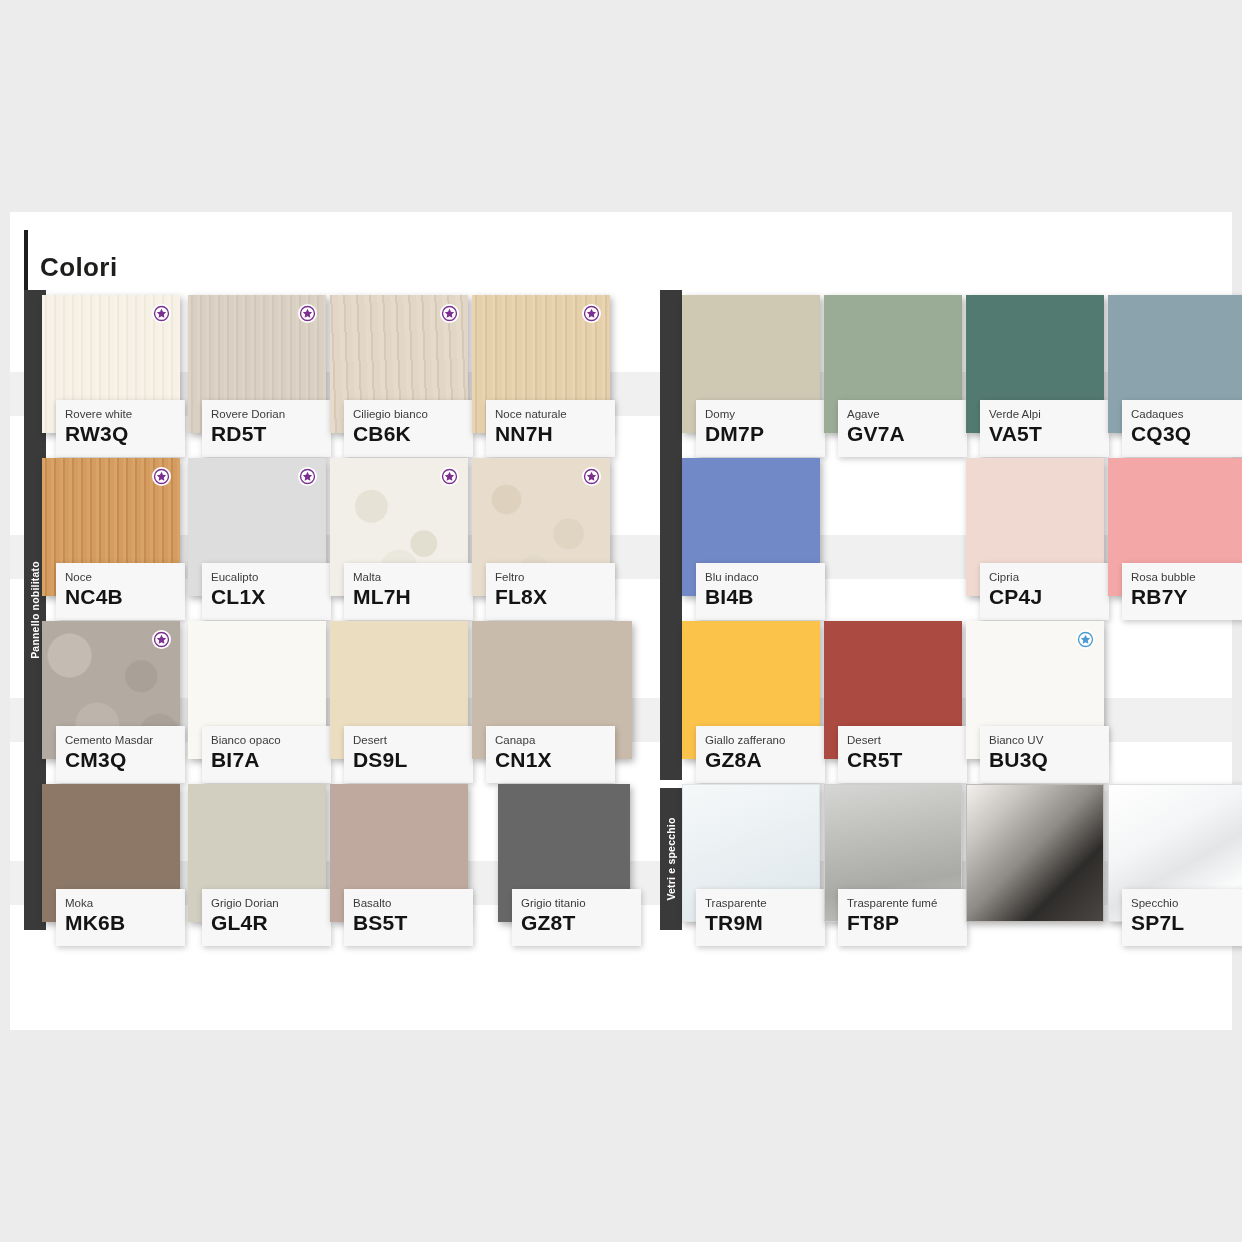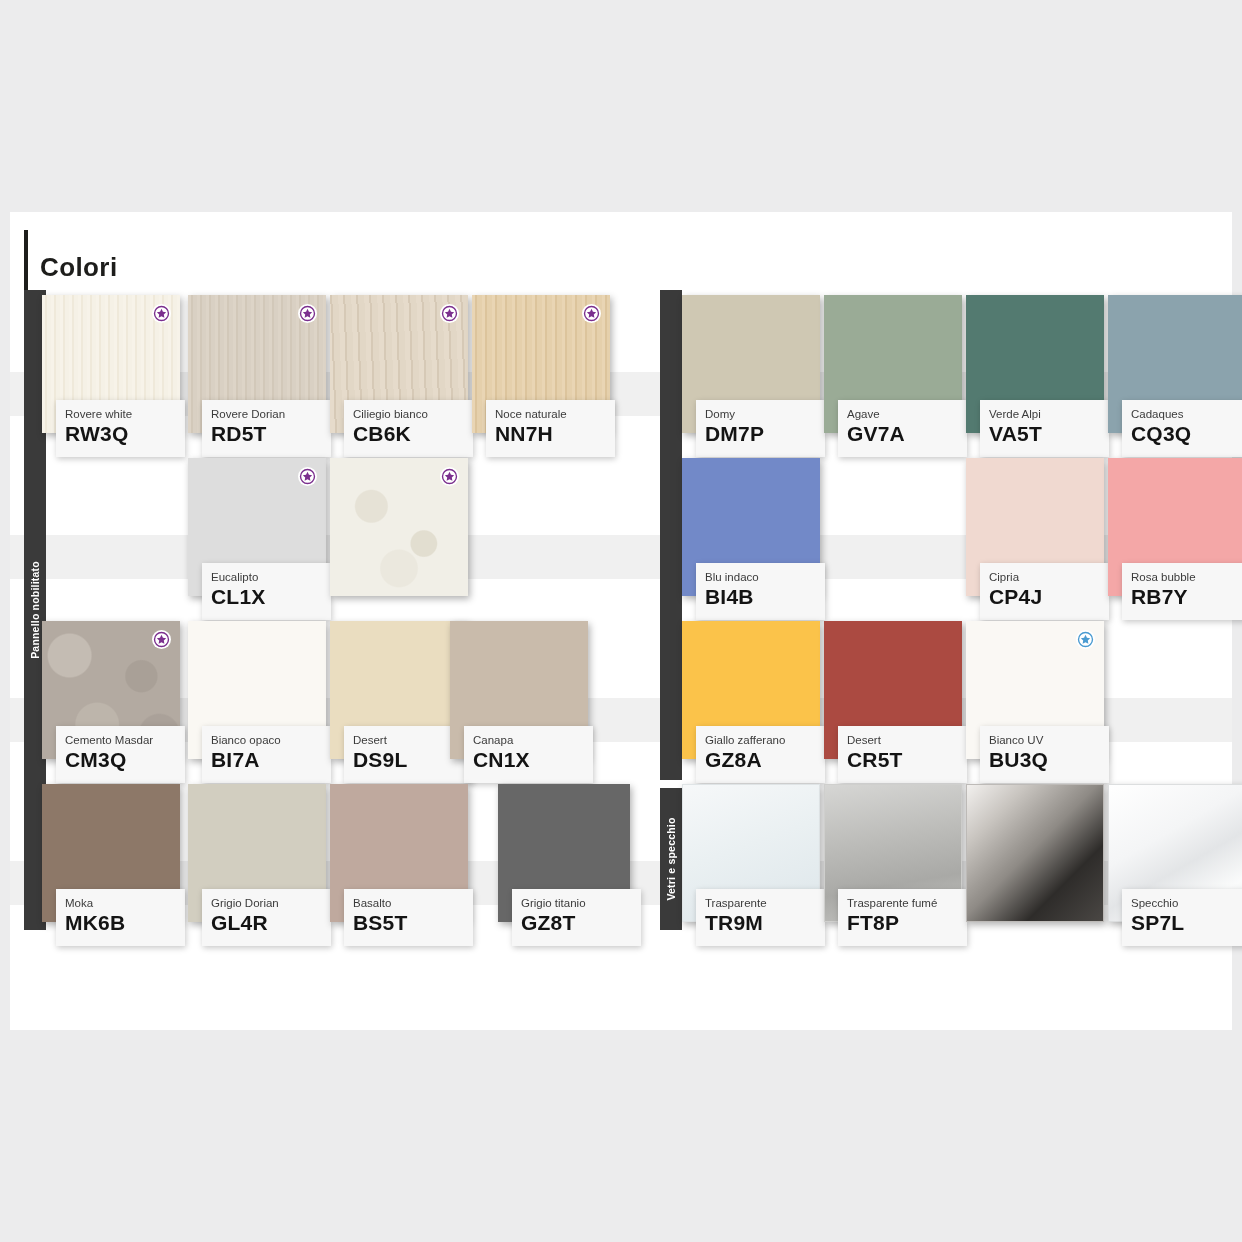--- a/index.html
+++ b/index.html
@@ -143,20 +143,33 @@
             <circle cx="10" cy="10" r="8.2" fill="#fff" stroke="#7b2f8e" stroke-width="1.6"></circle>
             <path d="M10 4.4l1.7 3.5 3.8.5-2.8 2.7.7 3.8L10 13.1l-3.4 1.8.7-3.8-2.8-2.7 3.8-.5z" fill="#7b2f8e"></path>
           </svg>
       </div>
       <div class="plate">
         <div class="nm">Noce naturale</div>
         <div class="cd">NN7H</div>
       </div>
     </div>
 
+    <div class="cell" style="left:32px;top:246px;width:138px;height:138px">
+      <div class="chip" style="background:repeating-linear-gradient(90deg,#d9a266 0 3px,#c68d4f 3px 5px,#d49c60 5px 9px),#d29b5e;"></div>
+      <div class="badge">
+        <svg width="17" height="17" viewBox="0 0 20 20">
+            <circle cx="10" cy="10" r="8.2" fill="#fff" stroke="#7b2f8e" stroke-width="1.6"></circle>
+            <path d="M10 4.4l1.7 3.5 3.8.5-2.8 2.7.7 3.8L10 13.1l-3.4 1.8.7-3.8-2.8-2.7 3.8-.5z" fill="#7b2f8e"></path>
+          </svg>
+      </div>
+      <div class="plate">
+        <div class="nm">Noce</div>
+        <div class="cd">NC4B</div>
+      </div>
+    </div>
 
     <div class="cell" style="left:178px;top:246px;width:138px;height:138px">
       <div class="chip" style="background:repeating-linear-gradient(90deg,#543venv 0 0),repeating-linear-gradient(90deg,#573519 0 4px,#3d2310 4px 7px,#4d2e14 7px 11px),#4a2d16;"></div>
       <div class="badge">
         <svg width="17" height="17" viewBox="0 0 20 20">
             <circle cx="10" cy="10" r="8.2" fill="#fff" stroke="#7b2f8e" stroke-width="1.6"></circle>
             <path d="M10 4.4l1.7 3.5 3.8.5-2.8 2.7.7 3.8L10 13.1l-3.4 1.8.7-3.8-2.8-2.7 3.8-.5z" fill="#7b2f8e"></path>
           </svg>
       </div>
       <div class="plate">
@@ -166,22 +179,39 @@
     </div>
 
     <div class="cell" style="left:320px;top:246px;width:138px;height:138px">
       <div class="chip" style="background:radial-gradient(circle at 30% 35%,#e6e2d6 0 12%,transparent 13%),radial-gradient(circle at 68% 62%,#e2ded0 0 10%,transparent 11%),radial-gradient(circle at 50% 80%,#ebe8de 0 14%,transparent 15%),#f1efe7;"></div>
       <div class="badge">
         <svg width="17" height="17" viewBox="0 0 20 20">
             <circle cx="10" cy="10" r="8.2" fill="#fff" stroke="#7b2f8e" stroke-width="1.6"></circle>
             <path d="M10 4.4l1.7 3.5 3.8.5-2.8 2.7.7 3.8L10 13.1l-3.4 1.8.7-3.8-2.8-2.7 3.8-.5z" fill="#7b2f8e"></path>
           </svg>
       </div>
-    </div>
-
+      <div class="plate">
+        <div class="nm">Malta</div>
+        <div class="cd">ML7H</div>
+      </div>
+    </div>
+
+    <div class="cell" style="left:462px;top:246px;width:138px;height:138px">
+      <div class="chip" style="background:radial-gradient(circle at 25% 30%,#ded2bf 0 10%,transparent 11%),radial-gradient(circle at 70% 55%,#e0d5c2 0 12%,transparent 13%),radial-gradient(circle at 45% 82%,#e3d9c8 0 11%,transparent 12%),#e8ddcd;"></div>
+      <div class="badge">
+        <svg width="17" height="17" viewBox="0 0 20 20">
+            <circle cx="10" cy="10" r="8.2" fill="#fff" stroke="#7b2f8e" stroke-width="1.6"></circle>
+            <path d="M10 4.4l1.7 3.5 3.8.5-2.8 2.7.7 3.8L10 13.1l-3.4 1.8.7-3.8-2.8-2.7 3.8-.5z" fill="#7b2f8e"></path>
+          </svg>
+      </div>
+      <div class="plate">
+        <div class="nm">Feltro</div>
+        <div class="cd">FL8X</div>
+      </div>
+    </div>
 
     <div class="cell" style="left:32px;top:409px;width:138px;height:138px">
       <div class="chip" style="background:radial-gradient(circle at 20% 25%,#c4bcb3 0 14%,transparent 15%),radial-gradient(circle at 72% 40%,#a9a097 0 12%,transparent 13%),radial-gradient(circle at 40% 75%,#bdb5ab 0 16%,transparent 17%),radial-gradient(circle at 85% 82%,#aaa199 0 12%,transparent 13%),#b3aaa1;"></div>
       <div class="badge">
         <svg width="17" height="17" viewBox="0 0 20 20">
             <circle cx="10" cy="10" r="8.2" fill="#fff" stroke="#7b2f8e" stroke-width="1.6"></circle>
             <path d="M10 4.4l1.7 3.5 3.8.5-2.8 2.7.7 3.8L10 13.1l-3.4 1.8.7-3.8-2.8-2.7 3.8-.5z" fill="#7b2f8e"></path>
           </svg>
       </div>
       <div class="plate">
@@ -199,21 +229,21 @@
     </div>
 
     <div class="cell" style="left:320px;top:409px;width:138px;height:138px">
       <div class="chip" style="background:#eaddc0;"></div>
       <div class="plate">
         <div class="nm">Desert</div>
         <div class="cd">DS9L</div>
       </div>
     </div>
 
-    <div class="cell" style="left:440px;top:409px;width:138px;height:138px">
+    <div class="cell" style="left:462px;top:409px;width:160px;height:138px">
       <div class="chip" style="background:#c9bbab;"></div>
       <div class="plate">
         <div class="nm">Canapa</div>
         <div class="cd">CN1X</div>
       </div>
     </div>
 
     <div class="cell" style="left:32px;top:572px;width:138px;height:138px">
       <div class="chip" style="background:#8d7868;"></div>
       <div class="plate">

